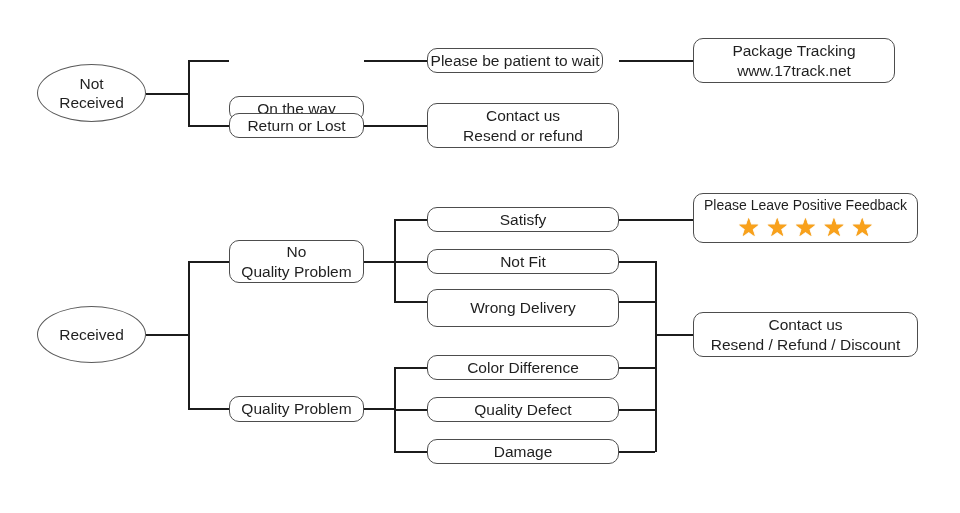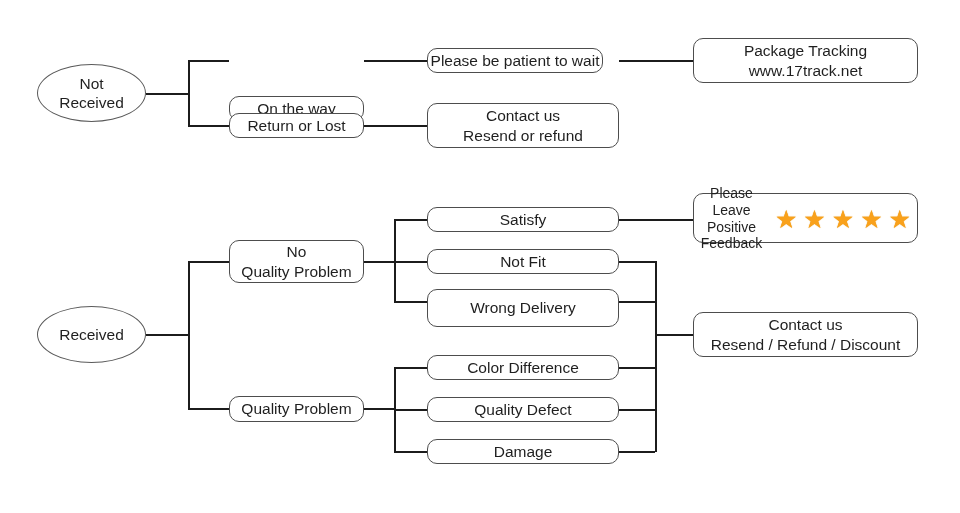--- a/index.html
+++ b/index.html
@@ -38,22 +38,22 @@
   .n-no-quality-problem{left:229px; top:240px; width:135px; height:43px;}
   .n-quality-problem   {left:229px; top:396px; width:135px; height:26px;}
   .n-be-patient        {left:427px; top:48px;  width:176px; height:25px;}
   .n-contact-top       {left:427px; top:103px; width:192px; height:45px;}
   .n-satisfy           {left:427px; top:207px; width:192px; height:25px;}
   .n-not-fit           {left:427px; top:249px; width:192px; height:25px;}
   .n-wrong-delivery    {left:427px; top:289px; width:192px; height:38px;}
   .n-color-difference  {left:427px; top:355px; width:192px; height:25px;}
   .n-quality-defect    {left:427px; top:397px; width:192px; height:25px;}
   .n-damage            {left:427px; top:439px; width:192px; height:25px;}
-  .n-package-tracking  {left:693px; top:38px;  width:225px; height:45px;}
-  .n-feedback          {left:693px; top:193px; width:225px; height:50px;flex-direction:row;padding:3px 0 2px 0;}
+  .n-package-tracking  {left:693px; top:38px;  width:202px; height:45px;}
+  .n-feedback          {left:693px; top:193px; width:225px; height:50px;flex-direction:column;padding:3px 0 2px 0;}
   .n-contact-bottom    {left:693px; top:312px; width:225px; height:45px;}
   .stars{
     font-size:25px;
     line-height:1;
     letter-spacing:6px;
     color:#F9A11B;
     text-shadow:0 0 1px #e08c00;
     margin-top:1px;
     text-indent:6px;
   }

